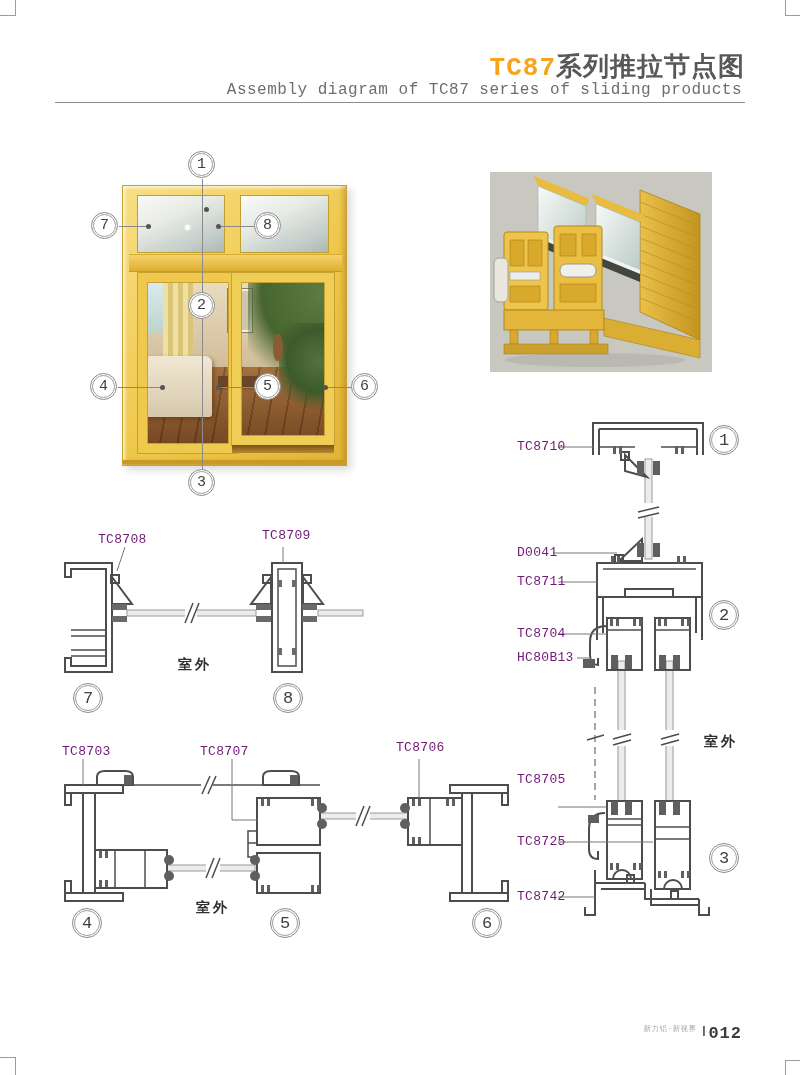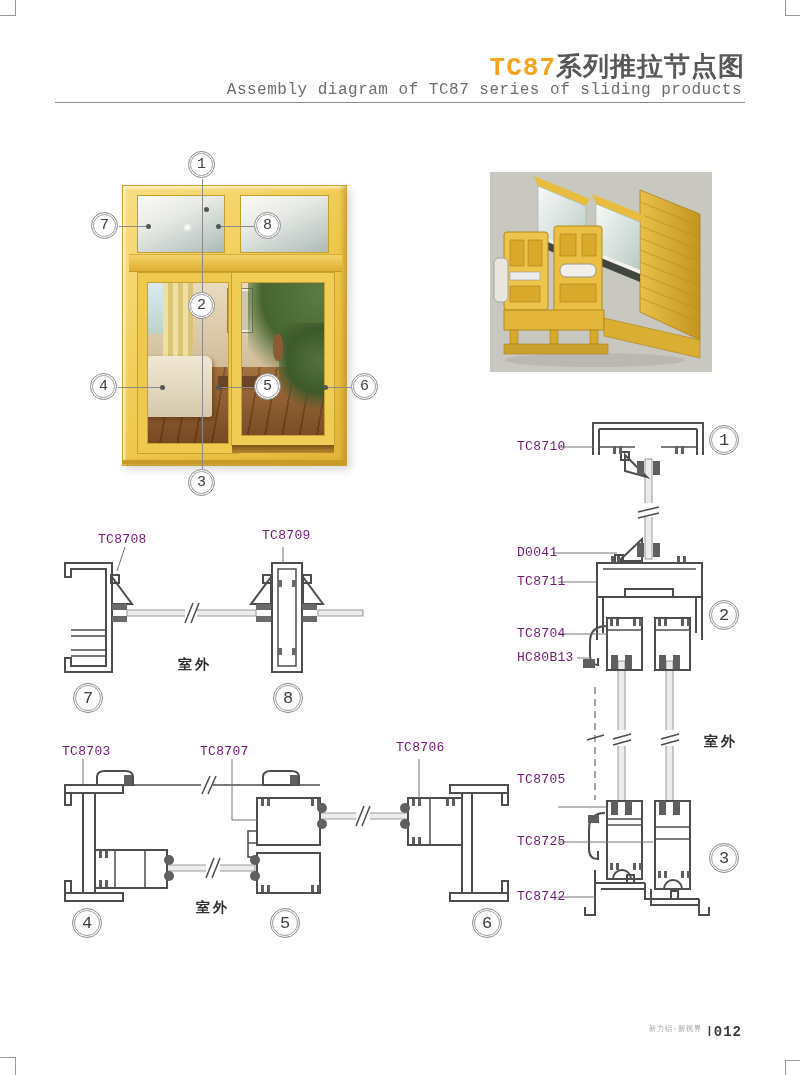--- a/index.html
+++ b/index.html
@@ -56,21 +56,21 @@
   .scene .vase{left:69%;top:34%;width:5%;height:15%;border-radius:45%;background:#8a5c34;}
   .sash{border:9px solid #eec94d;background:transparent;box-shadow:inset 0 0 0 1px #c9a133,0 0 0 1px #c9a133;}
   .sashL{left:15px;top:87px;width:100px;height:180px;}
   .sashR{left:109px;top:87px;width:102px;height:172px;border-color:#f0cd55;}
   .track{left:109px;top:259px;width:102px;height:8px;background:linear-gradient(#7c5119,#b9892e);}
   .sillshade{left:0;top:274px;width:223px;height:4px;background:#c89a28;}
   
   .footer{position:absolute;top:1024px;right:58px;display:flex;z-index:3;}
   .footer .brand{font-size:7.5px;color:#a9a9a9;letter-spacing:.5px;margin-right:3px;}
   .footer .sep{font-size:11.5px;font-weight:bold;color:#3c3c3c;margin:0 1px;}
-  .footer .pnum{font-size:14px;font-weight:bold;color:#3c3c3c;letter-spacing:1px;}
+  .footer .pnum{font-size:17px;font-weight:bold;color:#3c3c3c;letter-spacing:1px;}
 </style>
 </head>
 <body>
 
 <div class="page">
 
   <div class="cropmark" style="left:-6px;top:-6px"></div>
   <div class="cropmark" style="right:-7px;top:-6px"></div>
   <div class="cropmark" style="left:-6px;bottom:-4px"></div>
   <div class="cropmark" style="right:-7px;bottom:-7px"></div>

